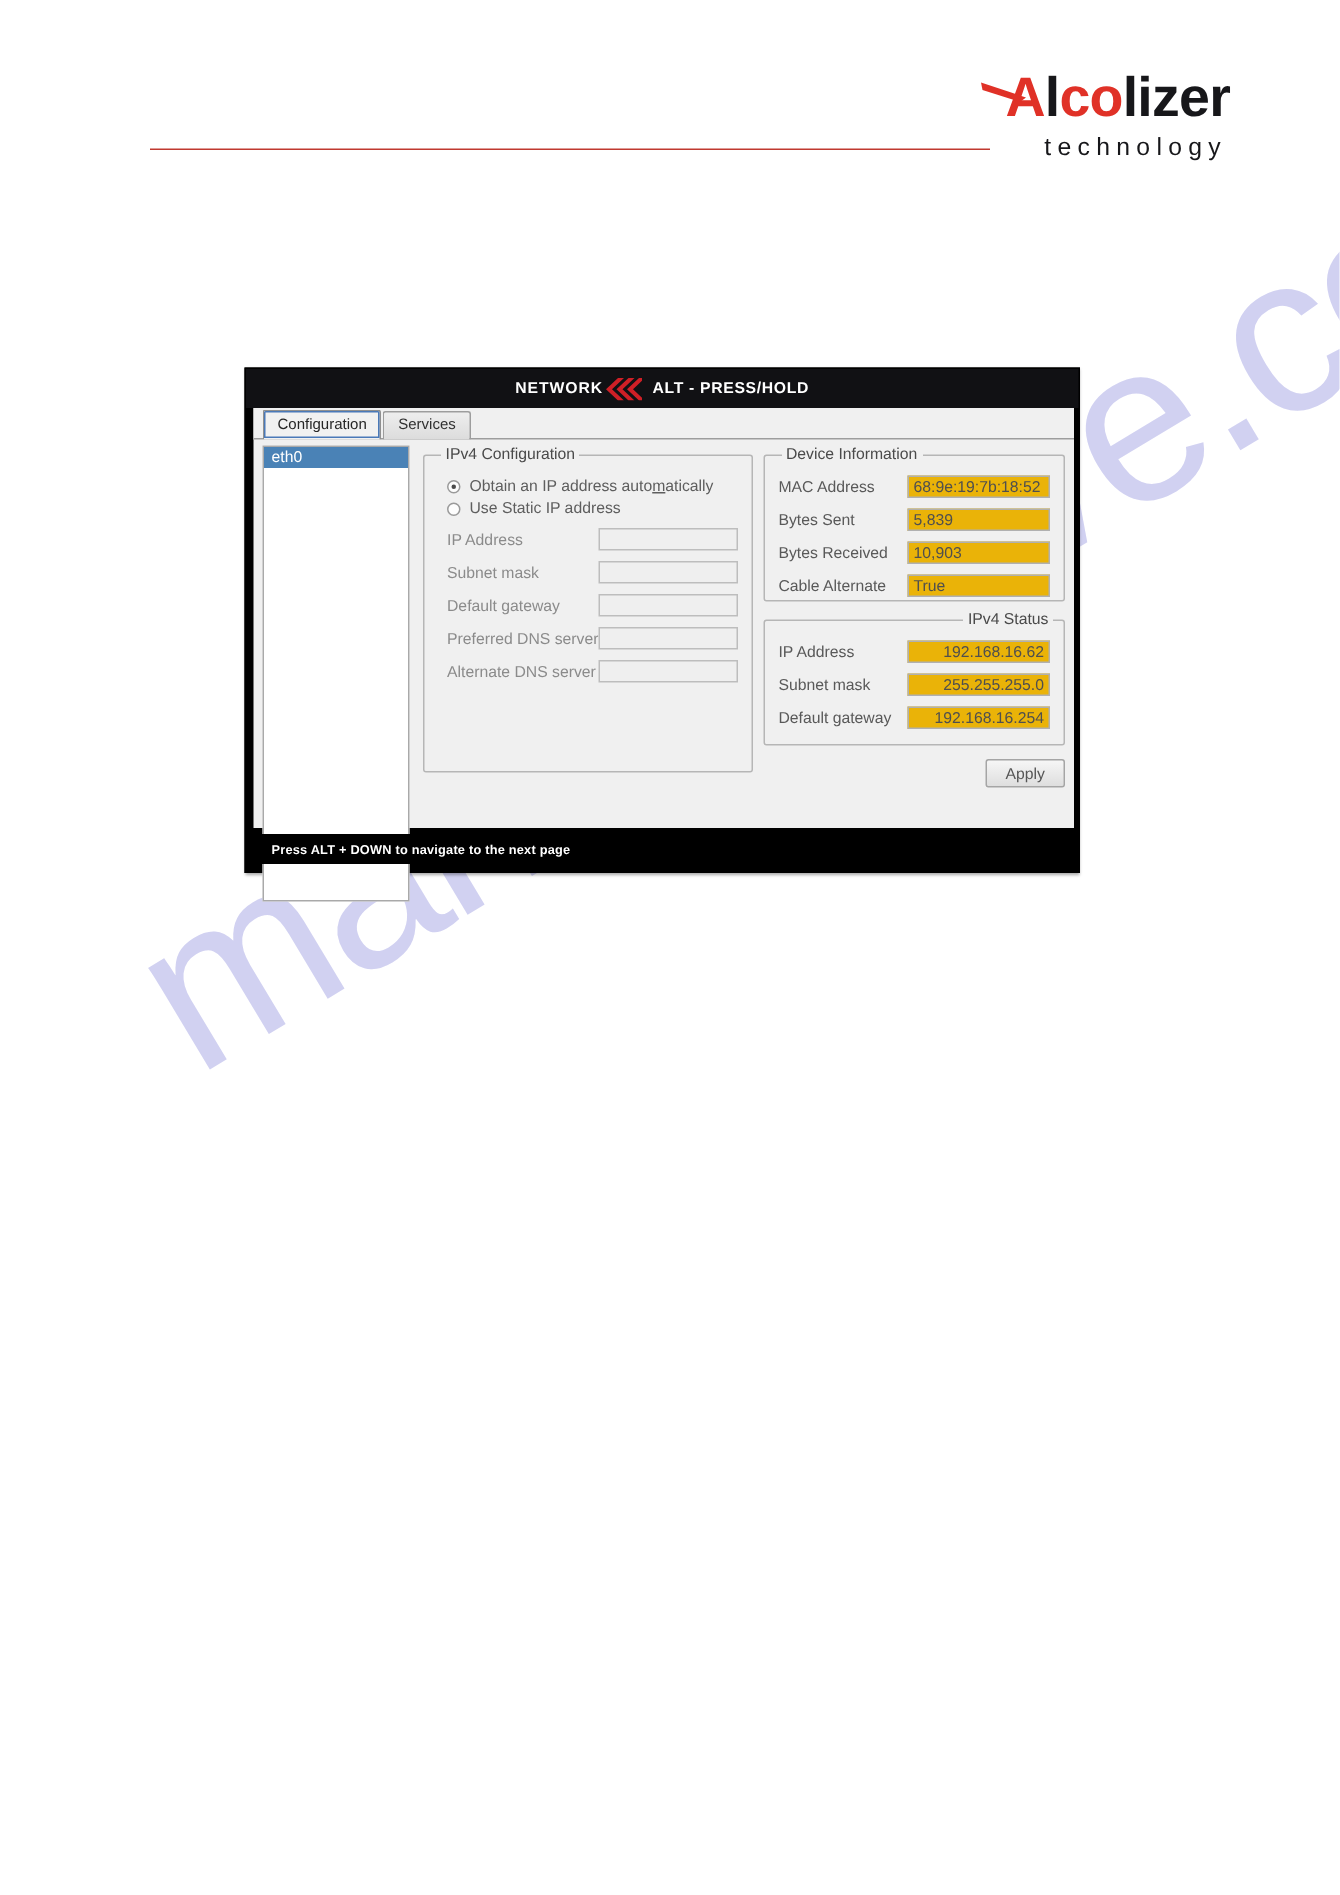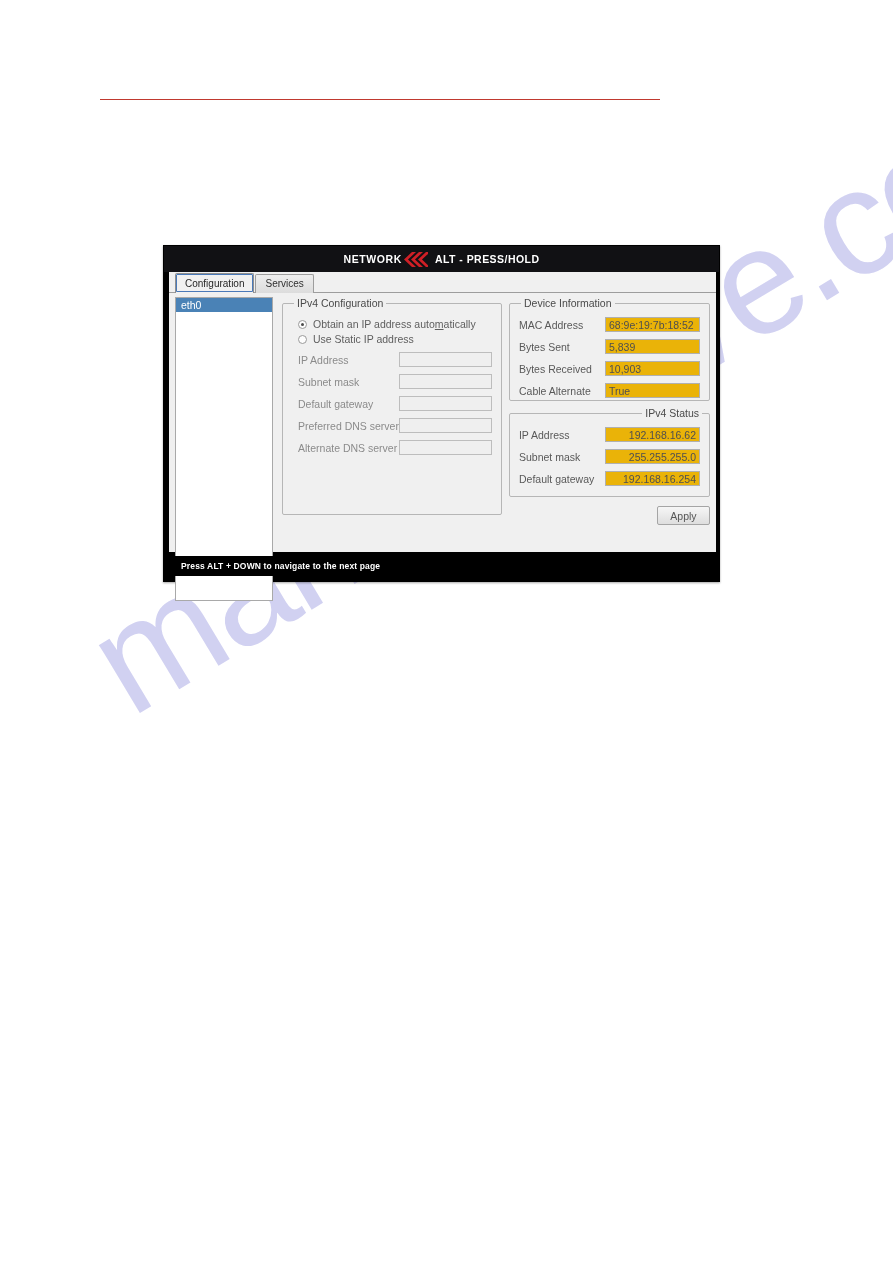--- a/index.html
+++ b/index.html
@@ -353,20 +353,31 @@
     font-weight: 700;
     letter-spacing: .15px;
   }
 </style>
 </head>
 <body>
 
 <div id="watermark">manualshive.com</div>
 
 <div id="page-header">
+  <div id="logo-block">
+    <div id="logo-wordmark">
+      <span style="position:relative;display:inline-block;">
+        <svg id="logo-swoosh" viewBox="0 0 34 16">
+          <path d="M0 1 L30 11 L26 14 L1 6 Z" fill="#e03127"></path>
+        </svg>
+        <span class="red">A</span>
+      </span><span class="black">l</span><span class="red">co</span><span class="black">lizer</span>
+    </div>
+    <div id="logo-sub">technology</div>
+  </div>
   <div id="header-rule"></div>
 </div>
 
 <div id="device-window">
 
   <div id="titlebar">
     <div id="title-text">NETWORK</div>
     <div id="alt-hint-wrap">
       <svg id="alt-chevrons" width="26" height="15" viewBox="0 0 26 15">
         <path d="M10 0 L14 0 L6 7.5 L14 15 L10 15 L2 7.5 Z" fill="#cf1f26"></path>

